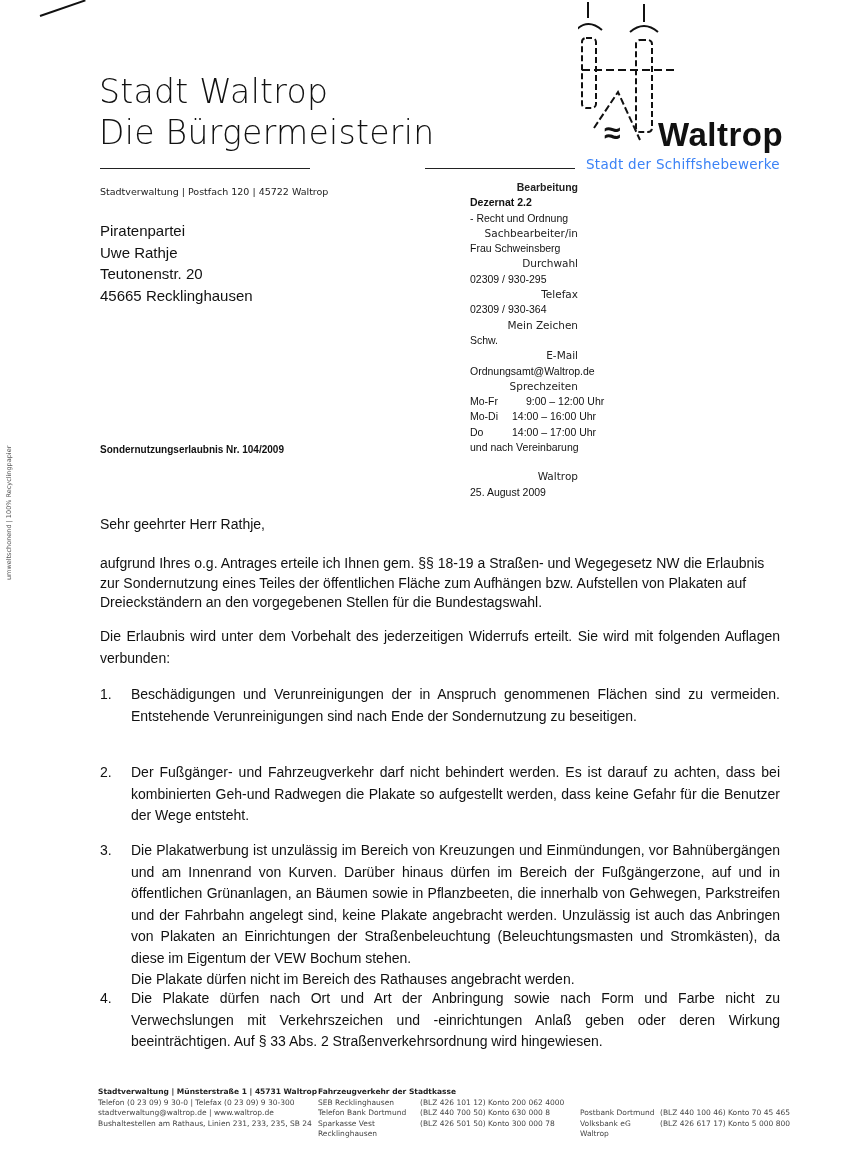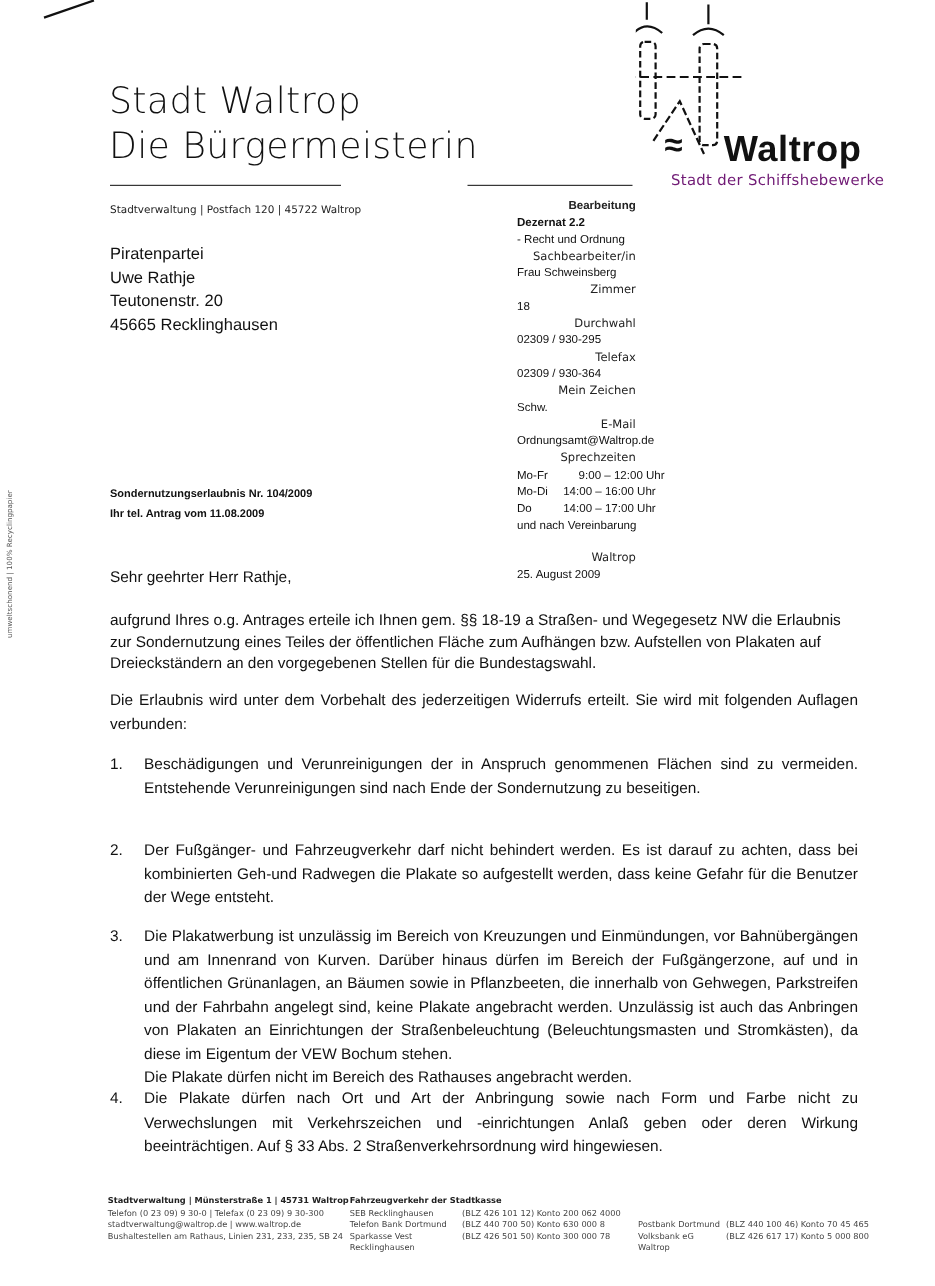--- a/index.html
+++ b/index.html
@@ -13,21 +13,21 @@
   .meta-row { display:flex; line-height:15.3px;flex-direction:column; }
   .meta-label { width:108px; text-align:right; padding-right:6px; font-family:"DejaVu Sans", sans-serif; font-size:10.5px; color:#222; }
   .meta-label.bold { font-weight:bold; font-family:"Liberation Sans", sans-serif; }
   .meta-val { font-size:10.5px; }
   .meta-val.bold { font-weight:bold; }
   .hours { display:flex; }
   .hours .d { width:42px; }
   .logo { position:absolute; left:578px; top:0px; width:220px; height:150px; }
   .logo-word { position:absolute; left:658px; top:116px; font-size:33px; font-weight:bold; letter-spacing:0.5px; }
   .logo-wave { position:absolute; left:604px; top:116px; font-size:30px; font-weight:bold; }
-  .logo-sub { position:absolute; left:586px; top:156px; font-family:"DejaVu Sans", sans-serif; font-size:13.5px; color:#701a75; letter-spacing:0.3px;margin-left:24px; }
+  .logo-sub { position:absolute; left:586px; top:156px; font-family:"DejaVu Sans", sans-serif; font-size:13.5px; color:#3b82f6; letter-spacing:0.3px; }
   .side-note { position:absolute; left:5px; top:440px; width:14px; height:140px; }
   .side-note span { position:absolute; left:0; top:140px; transform:rotate(-90deg); transform-origin:left top; white-space:nowrap; font-family:"DejaVu Sans", sans-serif; font-size:6.5px; color:#555; }
   .subject { position:absolute; left:100px; top:441px; font-size:10px; font-weight:bold; line-height:18px; }
   .salutation { position:absolute; left:100px; top:516px; font-size:14px; }
   .para { position:absolute; left:100px; width:680px; font-size:14px; line-height:19.5px; }
   .list-item { position:absolute; left:100px; width:680px; font-size:14px; line-height:21.5px; display:flex; }
   .list-num { width:31px; flex:none; }
   .list-text { flex:1; text-align:justify; }
   .footer { position:absolute; top:1087px; font-family:"DejaVu Sans", sans-serif; font-size:7.5px; line-height:10.5px; color:#444; }
   .footer .h { font-weight:bold; color:#222; }
@@ -76,24 +76,20 @@
   </div>
   <div class="meta-row">
     <div class="meta-label"></div>
     <div class="meta-val">- Recht und Ordnung</div>
   </div>
   <div class="meta-row">
     <div class="meta-label">Sachbearbeiter/in</div>
     <div class="meta-val">Frau Schweinsberg</div>
   </div>
   <div class="meta-row">
-    <div class="meta-label">Zimmer</div>
-    <div class="meta-val">18</div>
-  </div>
-  <div class="meta-row">
     <div class="meta-label">Durchwahl</div>
     <div class="meta-val">02309 / 930-295</div>
   </div>
   <div class="meta-row">
     <div class="meta-label">Telefax</div>
     <div class="meta-val">02309 / 930-364</div>
   </div>
   <div class="meta-row">
     <div class="meta-label">Mein Zeichen</div>
     <div class="meta-val">Schw.</div>
@@ -125,21 +121,20 @@
     <div class="meta-val">25. August 2009</div>
   </div>
 </div>
 
 <div class="side-note">
     <span>umweltschonend | 100% Recyclingpapier</span>
   </div>
 
 <div class="subject">
   <div>Sondernutzungserlaubnis Nr. 104/2009</div>
-  <div>Ihr tel. Antrag vom 11.08.2009</div>
 </div>
 
 <div class="salutation">Sehr geehrter Herr Rathje,</div>
 
 <div class="para" style="top:554px;">aufgrund Ihres o.g. Antrages erteile ich Ihnen gem. §§ 18-19 a Straßen- und Wegegesetz NW die Erlaubnis zur Sondernutzung eines Teiles der öffentlichen Fläche zum Aufhängen bzw. Aufstellen von  Plakaten auf Dreieckständern an den vorgegebenen Stellen für die Bundestagswahl.</div>
 <div class="para" style="top:626px; line-height:21.5px; text-align:justify;">Die Erlaubnis wird unter dem Vorbehalt des jederzeitigen Widerrufs erteilt. Sie wird mit folgenden Auflagen verbunden:</div>
 
 <div class="list-item" style="top:684px;">
   <span class="list-num">1.</span>
   <span class="list-text">Beschädigungen und Verunreinigungen der in Anspruch genommenen Flächen sind zu vermeiden. Entstehende Verunreinigungen sind nach Ende der Sondernutzung zu beseitigen.</span>

